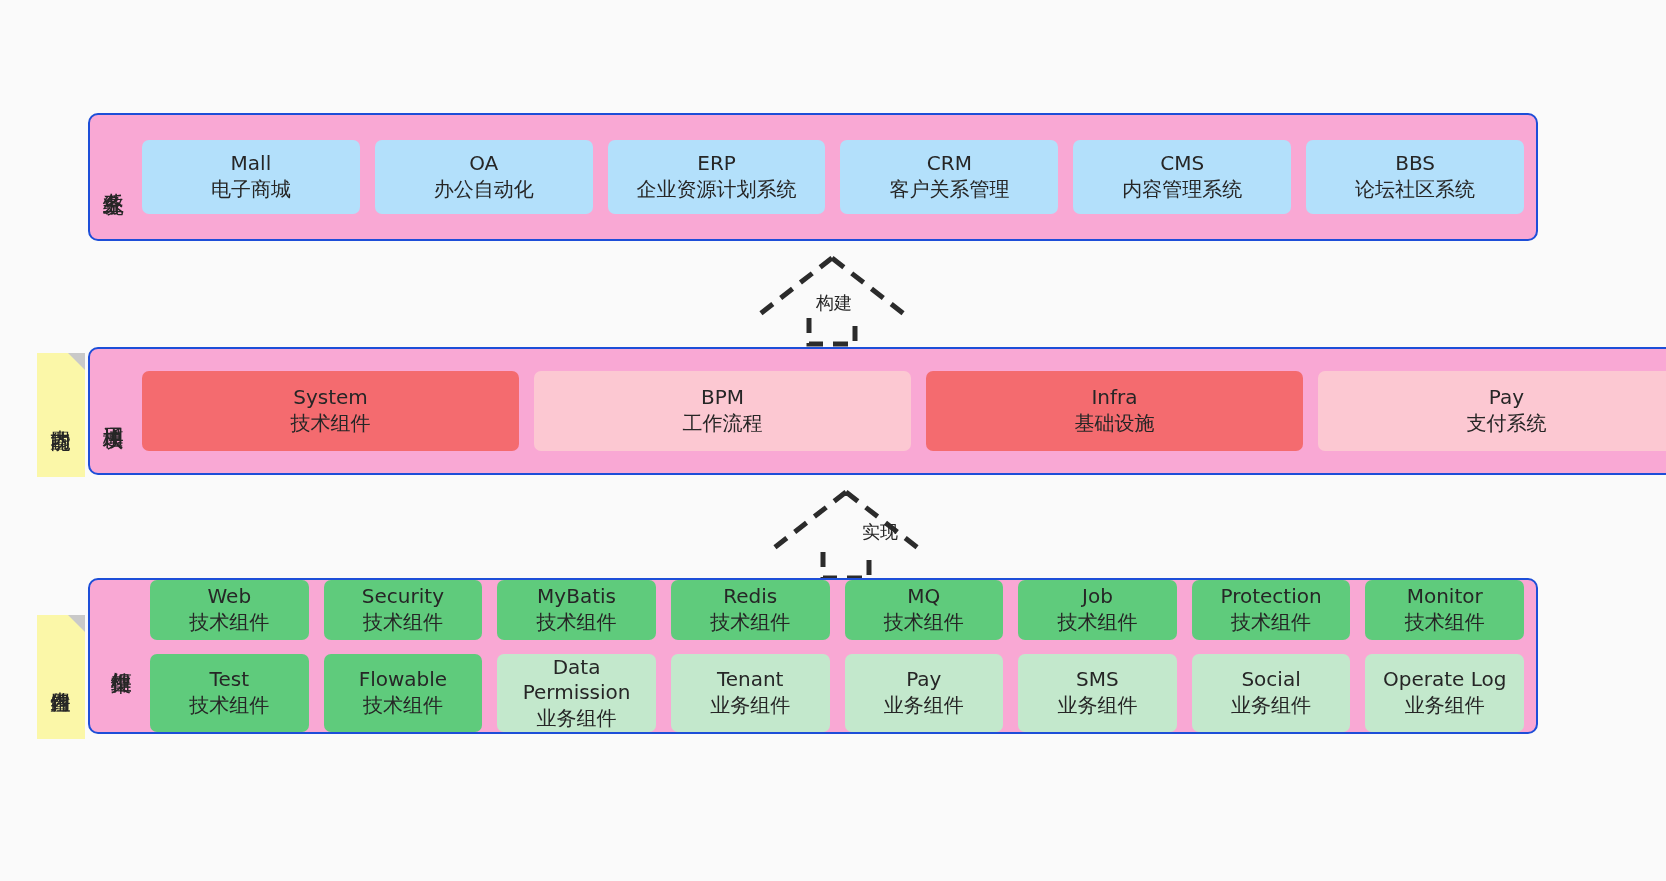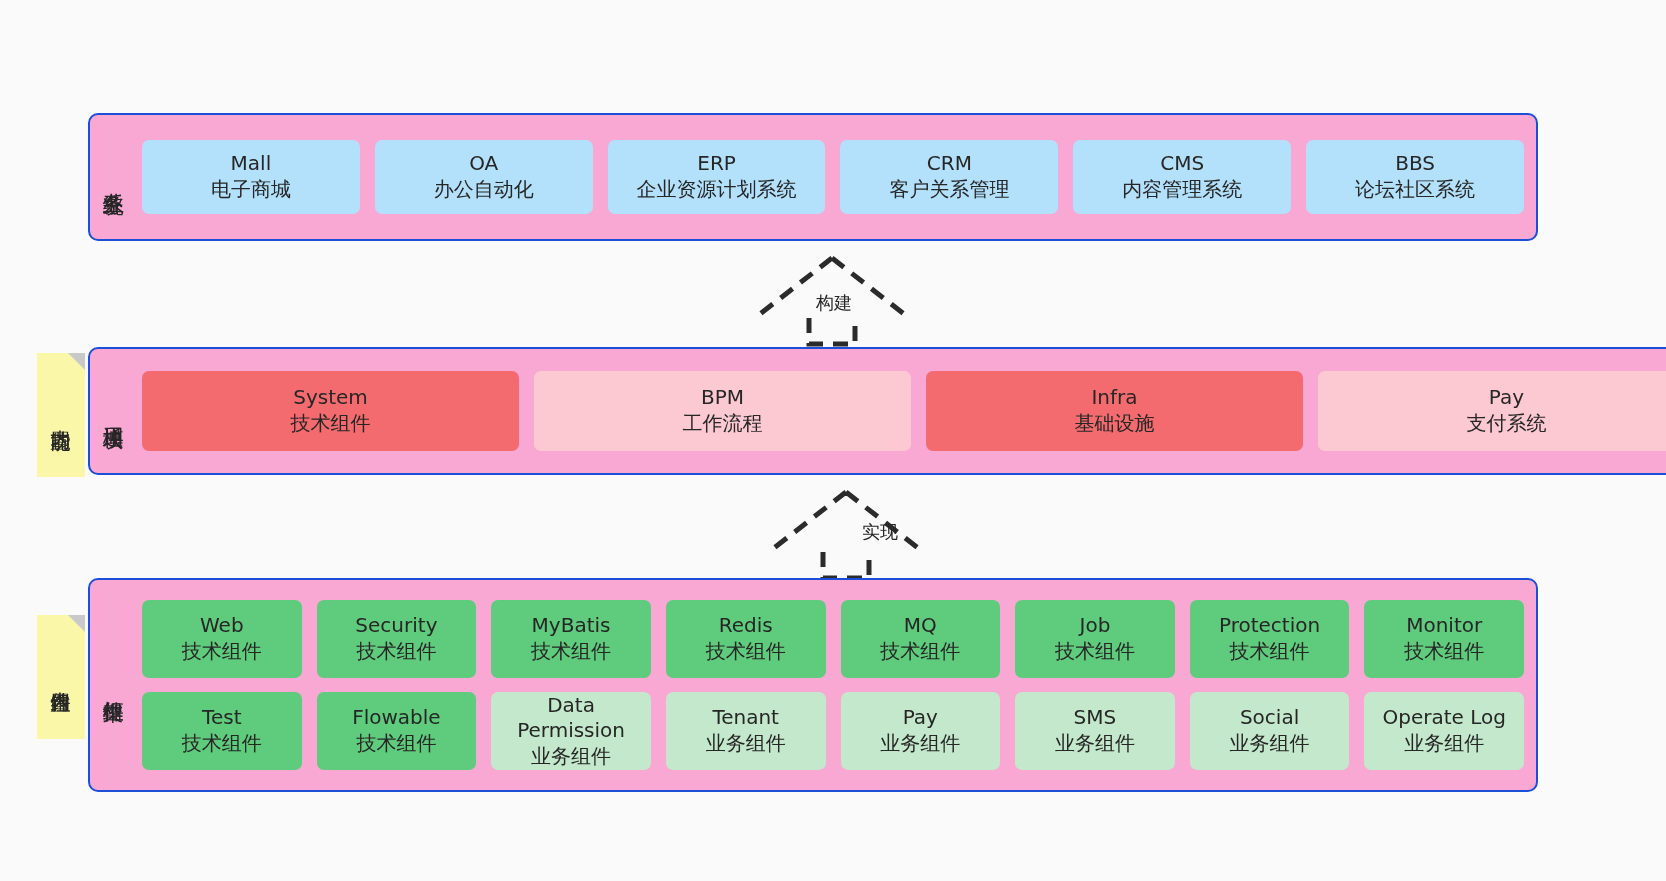--- a/index.html
+++ b/index.html
@@ -84,21 +84,21 @@
   .c-green-strong{ background: #5fcb7c; }
   .c-green-soft  { background: #c3e8cc; }
 
   
   #layer-business { left: 88px;  top: 113px; width: 1450px; height: 128px; }
   #layer-business .card-row { height: 74px; }
 
   #layer-modules  { left: 88px;  top: 347px; width: 1621px; height: 128px; }
   #layer-modules .card-row { height: 80px; }
 
-  #layer-framework{ left: 88px;  top: 578px; width: 1450px; height: 214px; }
+  #layer-framework{ left: 88px;  top: 578px; width: 1450px; height: 156px; padding-left: 8px; }
   #layer-framework .card-row { height: 78px; }
 
   
   .note {
     position: absolute;
     background: #fbf7a8;
     width: 48px;
     box-sizing: border-box;
     display: flex;
     align-items: center;

